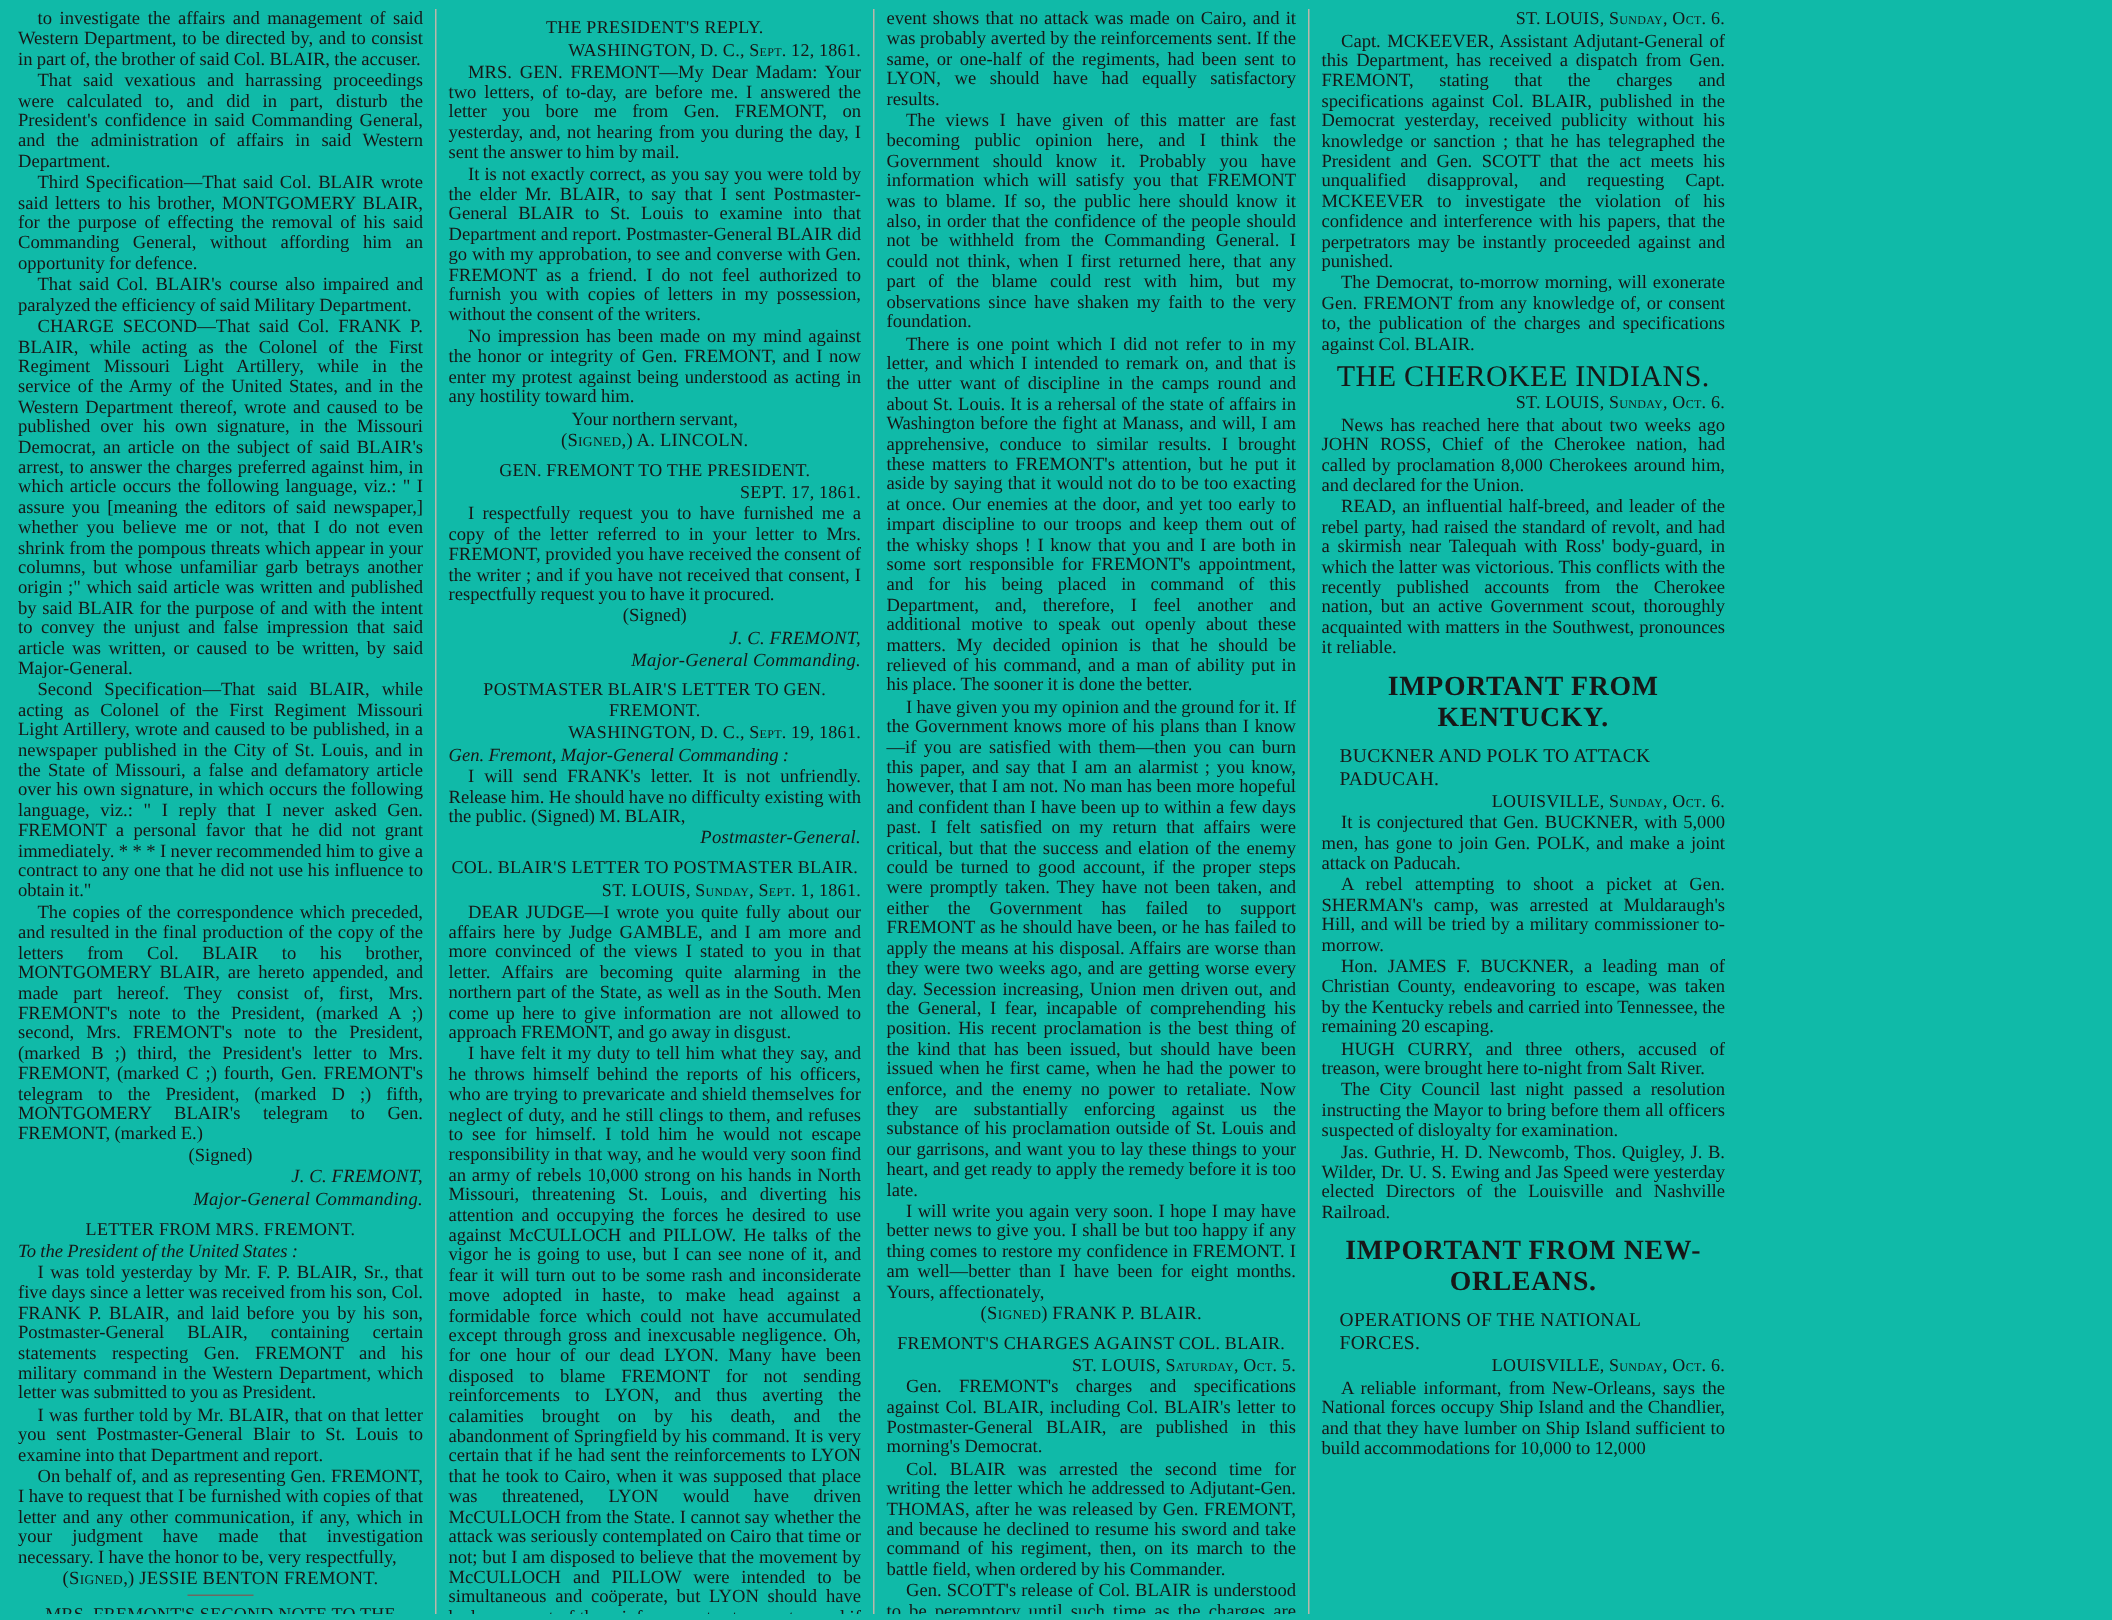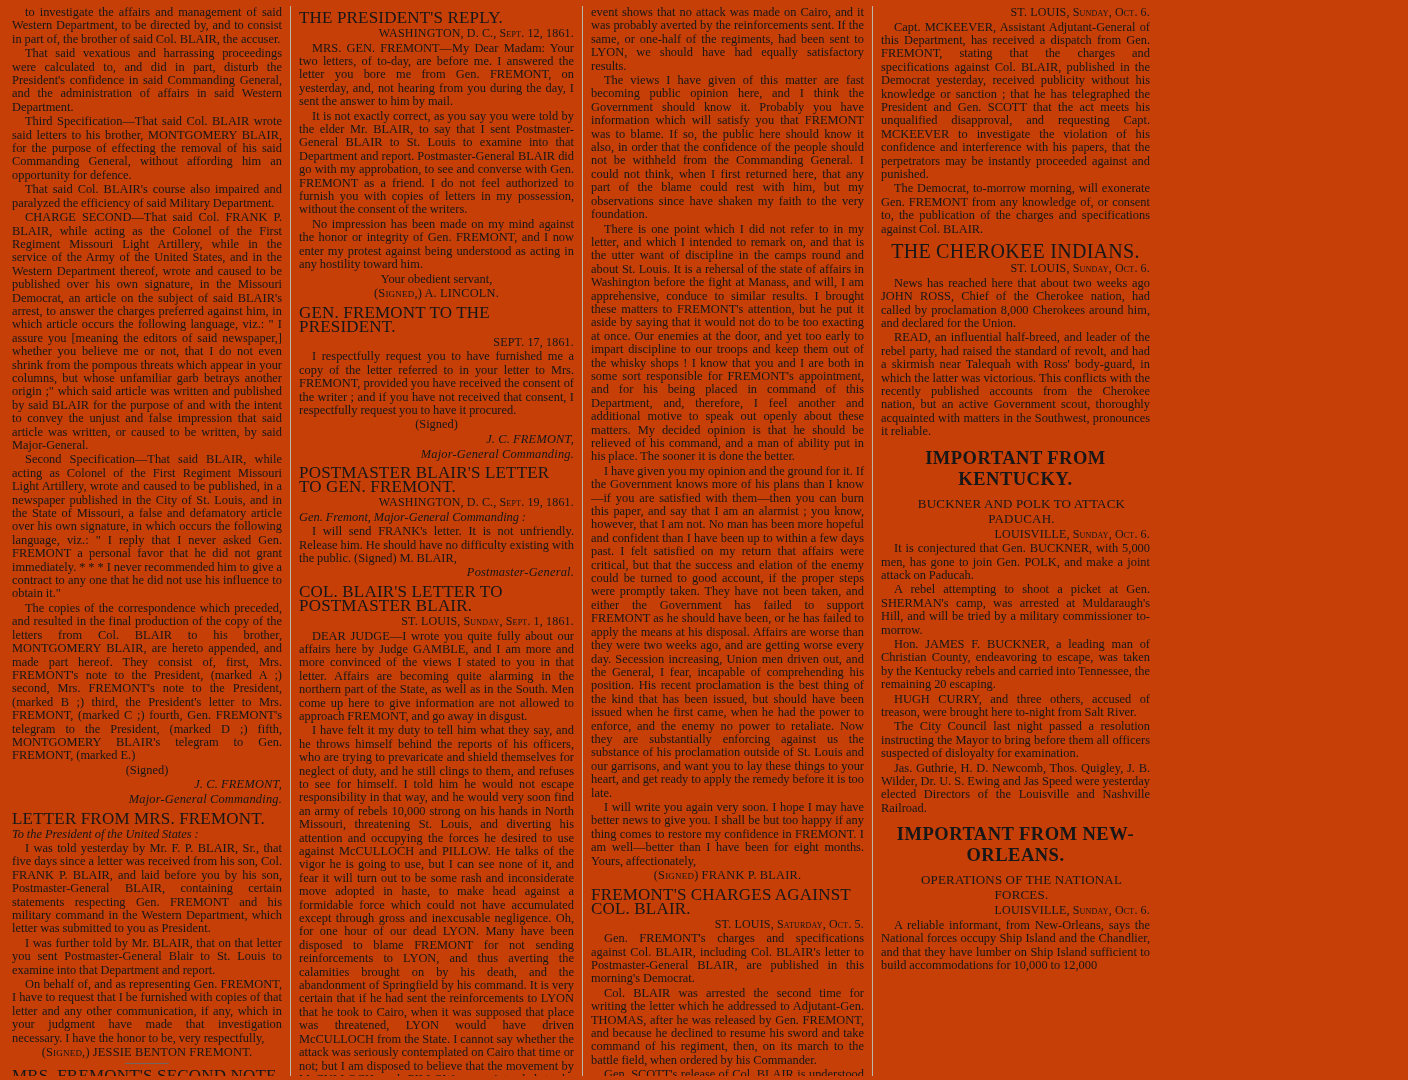--- a/index.html
+++ b/index.html
@@ -11,21 +11,21 @@
     width: 1408px;
     height: 1080px;
     overflow: hidden;
     font-family: "Liberation Serif", serif;
     color: #1b1b1b;
   }
   #page {
     width: 1408px;
     height: 1080px;
     position: relative;
-    background: #c2410c;
+    background: #14b8a6;
     box-sizing: border-box;
     padding: 6px 4px 4px 4px;
     display: flex;
     flex-direction: row;
     gap: 0;
     filter: contrast(1.04);
   }
   .col {
     box-sizing: border-box;
     padding: 0 8px;
@@ -46,22 +46,22 @@
     line-height: 13.4px;
     text-align: justify;
     text-indent: 13px;
     hyphens: auto;
     -webkit-hyphens: auto;
     word-spacing: -0.2px;
   }
   p.noind { text-indent: 0; }
 
   .hd-c {
-    text-align: left;
-    font-size: 17px;
+    text-align: center;
+    font-size: 12px;
     line-height: 14px;
     letter-spacing: 0.2px;
     margin: 5px 0 2px 0;
     text-indent: 0;
     font-variant: small-caps;
     text-transform: uppercase;
   }
   .hd-big {
     text-align: center;
     font-size: 18.5px;
@@ -73,21 +73,21 @@
   }
   .hd-med {
     text-align: center;
     font-size: 20px;
     line-height: 16px;
     margin: 7px 0 3px 0;
     text-indent: 0;
     letter-spacing: 0.3px;
   }
   .hd-sub {
-    text-align: center;
+    text-align: left;
     font-size: 13px;
     line-height: 15px;
     margin: 6px 0 2px 12px;
     text-indent: 0;
     letter-spacing: 0.2px;
   }
   .dateline {
     text-align: right;
     font-size: 12px;
     line-height: 13.6px;
@@ -158,21 +158,21 @@
     <p class="hd-c">MRS. FREMONT'S SECOND NOTE TO THE PRESIDENT.</p>
 
   </div>
 
   <div class="col c2">
     <p class="hd-c">THE PRESIDENT'S REPLY.</p>
     <p class="dateline-c sc">WASHINGTON, D. C., Sept. 12, 1861.</p>
     <p>MRS. GEN. FREMONT—My Dear Madam:  Your two letters, of to-day, are before me.  I answered the letter you bore me from Gen. FREMONT, on yesterday, and, not hearing from you during the day, I sent the answer to him by mail.</p>
     <p>It is not exactly correct, as you say you were told by the elder Mr. BLAIR, to say that I sent Postmaster-General BLAIR to St. Louis to examine into that Department and report.  Postmaster-General BLAIR did go with my approbation, to see and converse with Gen. FREMONT as a friend.  I do not feel authorized to furnish you with copies of letters in my possession, without the consent of the writers.</p>
     <p>No impression has been made on my mind against the honor or integrity of Gen. FREMONT, and I now enter my protest against being understood as acting in any hostility toward him.</p>
-    <p class="sig-c">Your obedient servant,</p>
+    <p class="sig-c">Your northern servant,</p>
     <p class="sig-c sc">(Signed,)            A. LINCOLN.</p>
     <p class="hd-c">GEN. FREMONT TO THE PRESIDENT.</p>
     <p class="dateline sc">SEPT. 17, 1861.</p>
     <p>I respectfully request you to have furnished me a copy of the letter referred to in your letter to Mrs. FREMONT, provided you have received the consent of the writer ; and if you have not received that consent, I respectfully request you to have it procured.</p>
     <p class="sig-c">(Signed)</p>
     <p class="sig-r sc">J. C. FREMONT,</p>
     <p class="sig-r">Major-General Commanding.</p>
     <p class="hd-c">POSTMASTER BLAIR'S LETTER TO GEN. FREMONT.</p>
     <p class="dateline-c sc">WASHINGTON, D. C., Sept. 19, 1861.</p>
     <p class="noind ital">Gen. Fremont, Major-General Commanding :</p>

